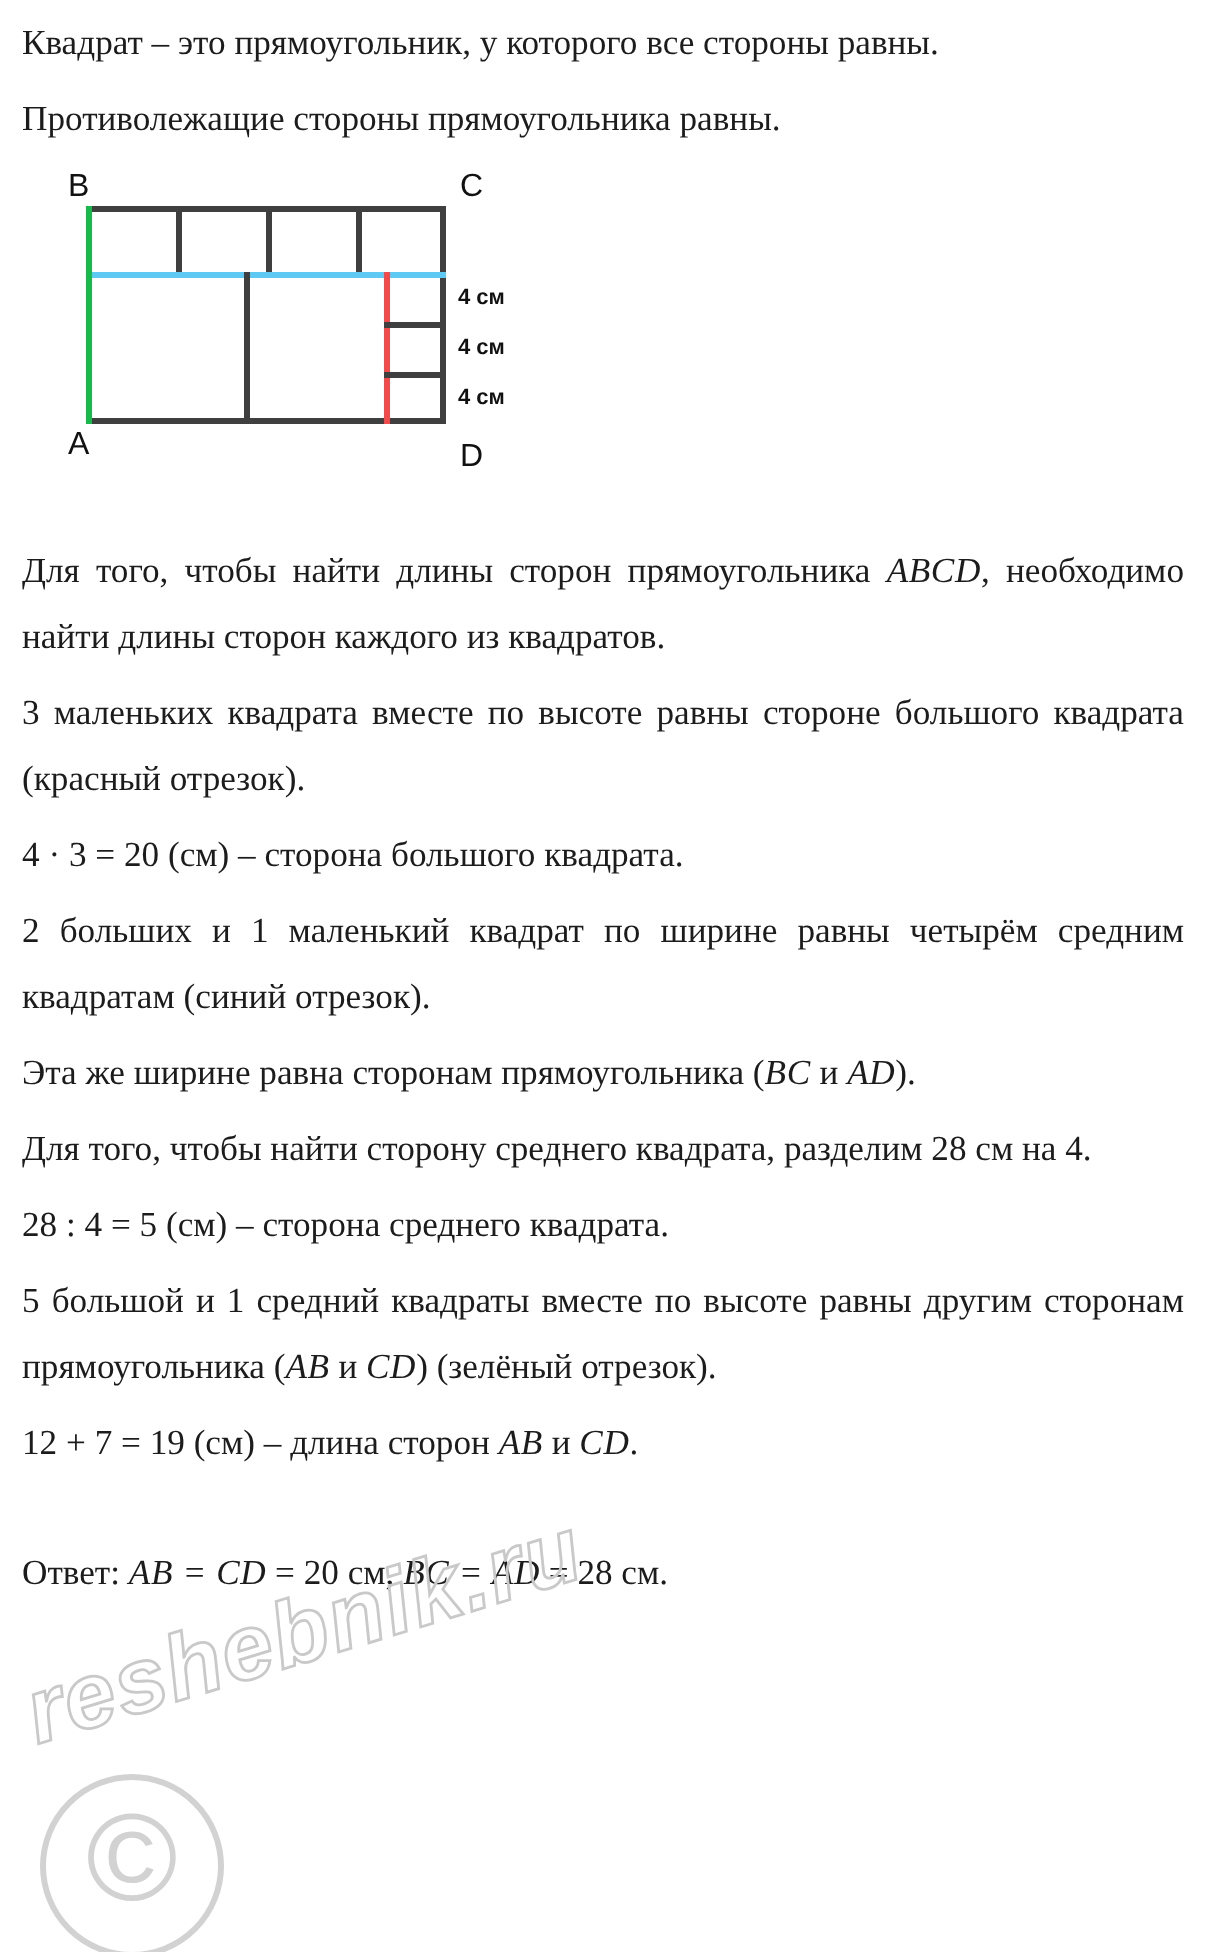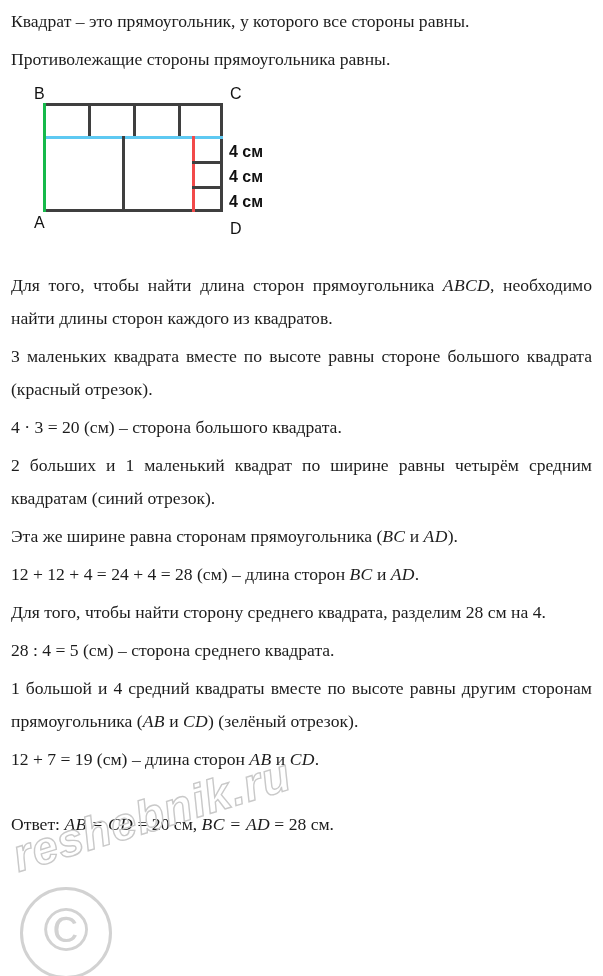--- a/index.html
+++ b/index.html
@@ -80,21 +80,21 @@
   .vertex {
     position: absolute;
     font-size: 16px;
     font-family: "Liberation Sans", sans-serif;
     color: #111111;
     line-height: 1;
   }
 
   .dimlabel {
     position: absolute;
-    font-size: 16px;
+    font-size: 11px;
     font-family: "Liberation Sans", sans-serif;
     font-weight: 700;
     color: #111111;
     white-space: nowrap;
     line-height: 1;
   }
 
   
   .watermark {
     position: absolute;
@@ -168,37 +168,36 @@
       <span class="vertex" style="left:-3px; top:118px;">A</span>
       <span class="vertex" style="left:193px; top:124px;">D</span>
 
       <span class="dimlabel" style="left:192px; top:47px;">4 см</span>
       <span class="dimlabel" style="left:192px; top:72px;">4 см</span>
       <span class="dimlabel" style="left:192px; top:97px;">4 см</span>
 
     </div>
   </div>
 
-  <p class="para"><span>Для того, чтобы найти длина сторон прямоугольника </span><span class="ital">ABCD</span><span>, необходимо найти длины сторон каждого из квадратов.</span></p>
+  <p class="para"><span>Для того, чтобы найти длины сторон прямоугольника </span><span class="ital">ABCD</span><span>, необходимо найти длины сторон каждого из квадратов.</span></p>
 
   <p class="para">3 маленьких квадрата вместе по высоте равны стороне большого квадрата (красный отрезок).</p>
 
   <p class="para nojust">4 · 3 = 20 (см) – сторона большого квадрата.</p>
 
   <p class="para">2 больших и 1 маленький квадрат по ширине равны четырём средним квадратам (синий отрезок).</p>
 
   <p class="para nojust"><span>Эта же ширине равна сторонам прямоугольника (</span><span class="ital">BC</span><span> и </span><span class="ital">AD</span><span>).</span></p>
 
-  <p class="para nojust"><span>12 + 12 + 4 = 24 + 4 = 28 (см) – длина сторон </span><span class="ital">BC</span><span> и </span><span class="ital">AD</span><span>.</span></p>
 
   <p class="para">Для того, чтобы найти сторону среднего квадрата, разделим 28 см на 4.</p>
 
   <p class="para nojust">28 : 4 = 5 (см) – сторона среднего квадрата.</p>
 
-  <p class="para"><span>1 большой и 4 средний квадраты вместе по высоте равны другим сторонам прямоугольника (</span><span class="ital">AB</span><span> и </span><span class="ital">CD</span><span>) (зелёный отрезок).</span></p>
+  <p class="para"><span>5 большой и 1 средний квадраты вместе по высоте равны другим сторонам прямоугольника (</span><span class="ital">AB</span><span> и </span><span class="ital">CD</span><span>) (зелёный отрезок).</span></p>
 
   <p class="para nojust"><span>12 + 7 = 19 (см) – длина сторон </span><span class="ital">AB</span><span> и </span><span class="ital">CD</span><span>.</span></p>
 
   <div class="gap-block"></div>
 
   <p class="para nojust"><span class="answer-label">Ответ</span><span>: </span><span class="ital">AB = CD</span><span> = 20 см, </span><span class="ital">BC = AD</span><span> = 28 см.</span></p>
 
   <div class="watermark">
     <div class="wm-text"><span>reshebnik</span><span>.ru</span></div>
     <div class="wm-copy">©</div>

